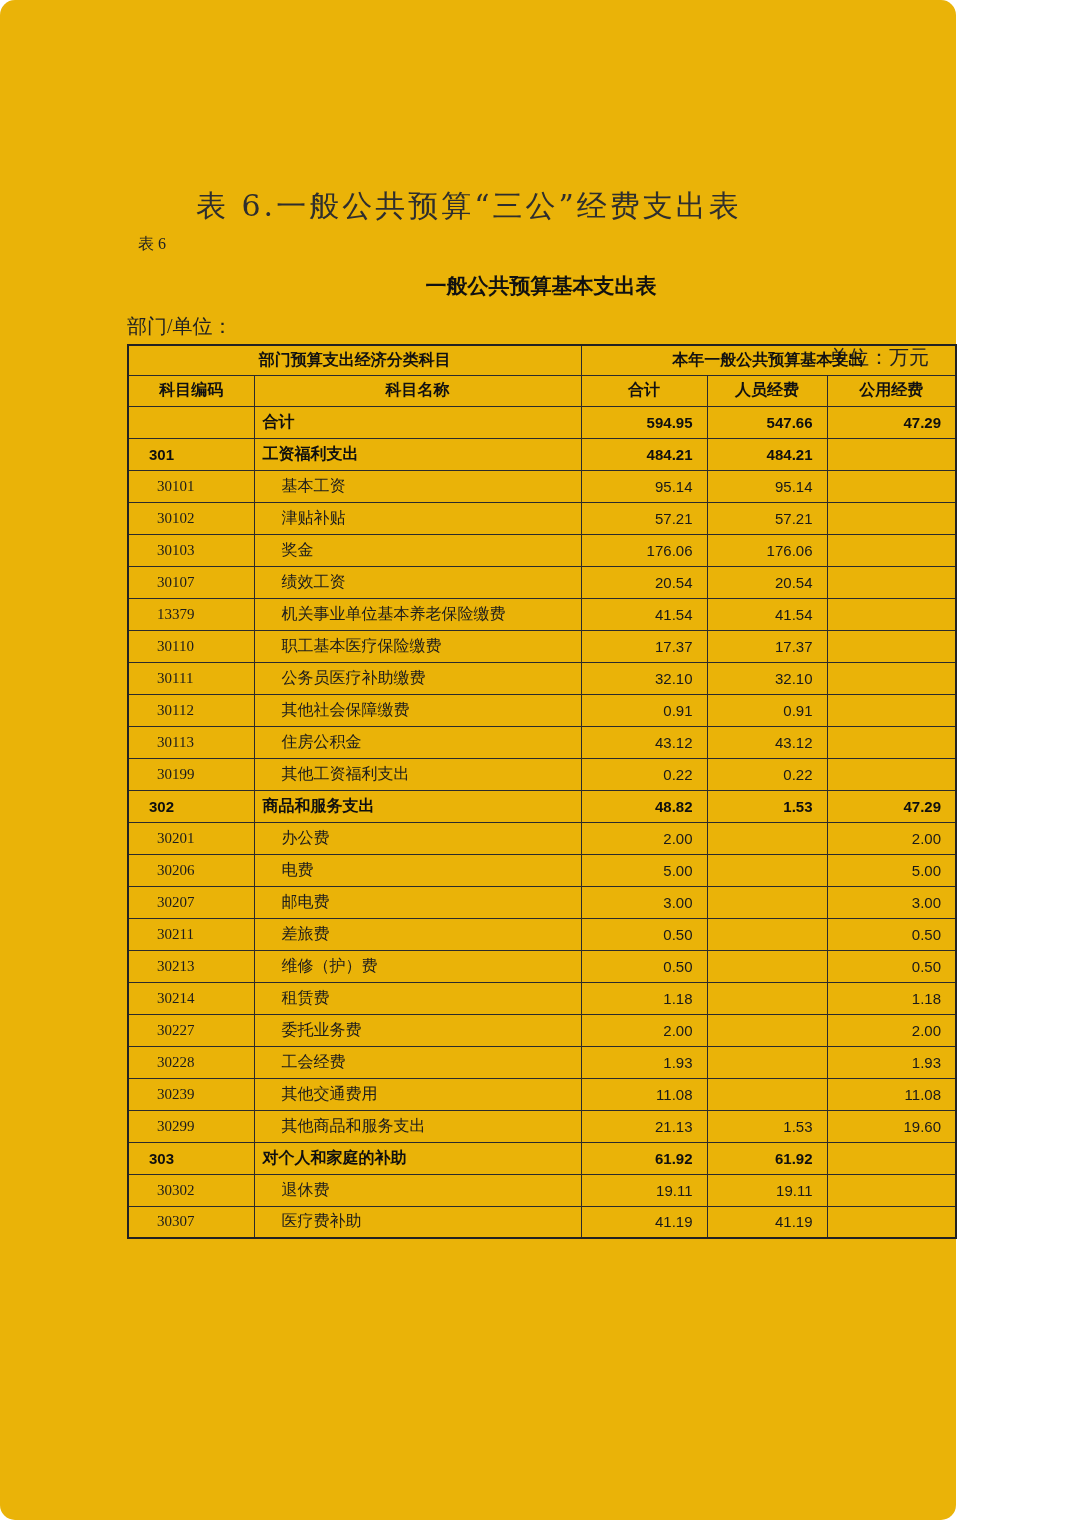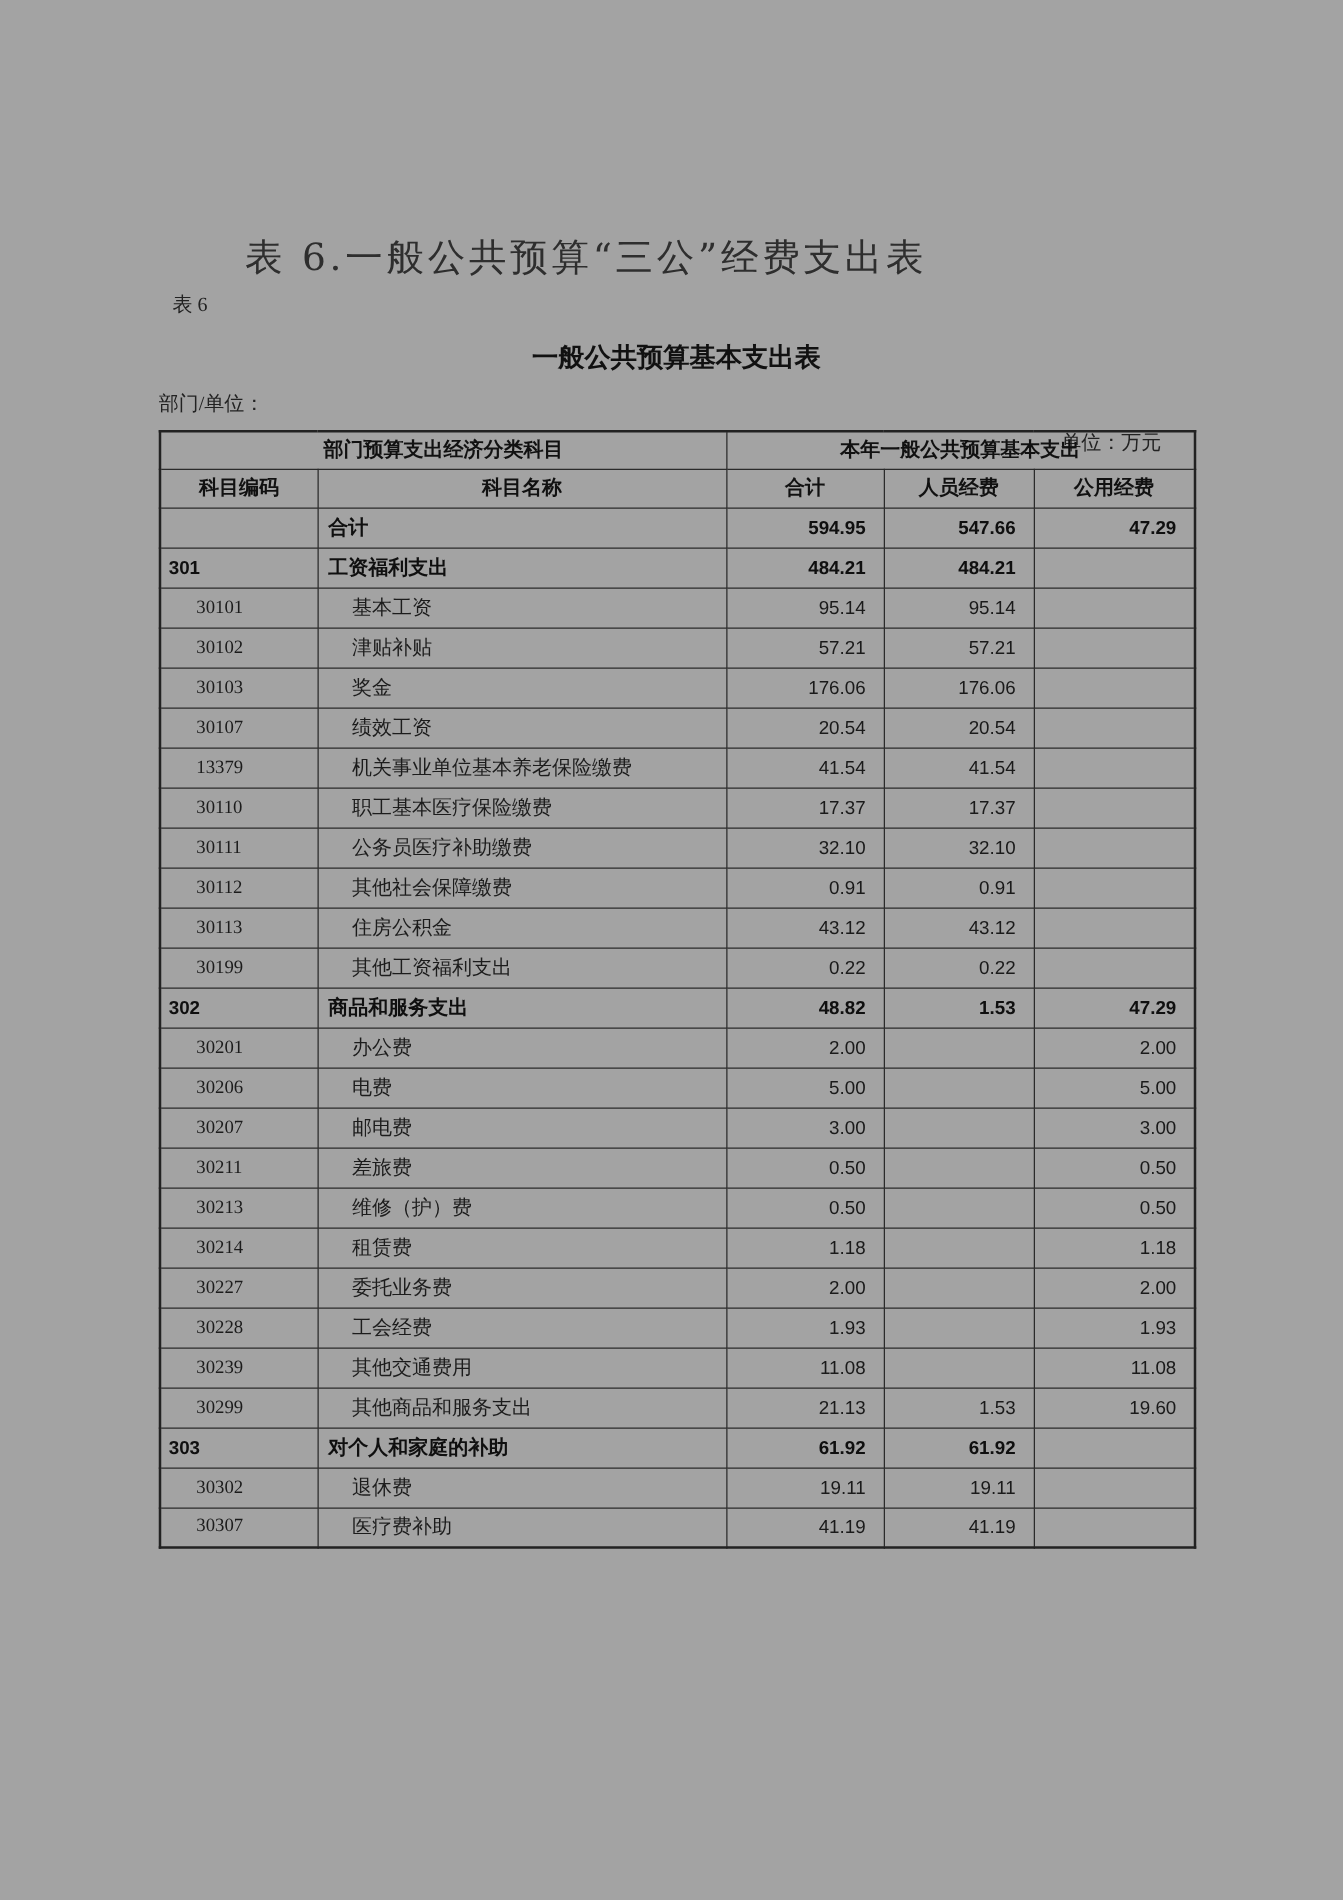--- a/index.html
+++ b/index.html
@@ -4,21 +4,21 @@
 <style>
   * { margin: 0; padding: 0; box-sizing: border-box; }
   html, body { background: #ffffff; }
   body {
     width: 1074px; height: 1520px;
     font-family: "Liberation Serif", serif;
     color: #1c1c1c;
     position: relative;
     overflow: hidden;
   }
-  .page { position: relative; width: 1074px; height: 1520px; background: #a3a3a3; }
+  .page { position: relative; width: 956px; height: 1520px; background: #eab308; border-radius: 15px; }
 
   .callig-title {
     position: absolute; left: 196px; top: 186px;
     font-family: "DejaVu Serif", serif;
     font-weight: 500;
     font-size: 30px;
     letter-spacing: 3px;
     color: #2e2e2e;
     white-space: nowrap;
   }
@@ -30,21 +30,21 @@
     position: absolute; left: 127px; top: 272px; width: 828px;
     text-align: center;
     font-family: "Liberation Sans", sans-serif;
     font-weight: bold;
     font-size: 21px;
     color: #111;
   }
   .meta-row {
     position: absolute; left: 127px; top: 313px; width: 814px;
     display: flex; justify-content: space-between;
-    font-size: 16px; color: #222;
+    font-size: 20px; color: #222;
   }
   .meta-row .right { padding-right: 12px; margin-top: 31px; }
 
   table.budget {
     position: absolute; left: 127px; top: 344px; width: 828px;
     border-collapse: collapse;
     table-layout: fixed;
     border: 2px solid #222;
   }
   table.budget th, table.budget td {
@@ -57,21 +57,21 @@
     font-family: "Liberation Sans", sans-serif;
     font-weight: bold;
     font-size: 16px;
     text-align: center;
     color: #111;
   }
   tr.group-head th { height: 30px; }
   tr.col-head th { height: 31px; }
 
   tbody td { height: 32px; font-size: 16px; }
-  td.cell-code { text-align: left; padding-left: 6px; font-size: 15px; }
+  td.cell-code { text-align: left; padding-left: 20px; font-size: 15px; }
   td.cell-name { text-align: left; padding-left: 8px; }
   td.cell-total, td.cell-personnel, td.cell-public {
     text-align: right; padding-right: 14px;
     font-family: "Liberation Sans", sans-serif;
     font-size: 15px;
     color: #1a1a1a;
   }
   tr.section td {
     font-family: "Liberation Sans", sans-serif;
     font-weight: bold;

